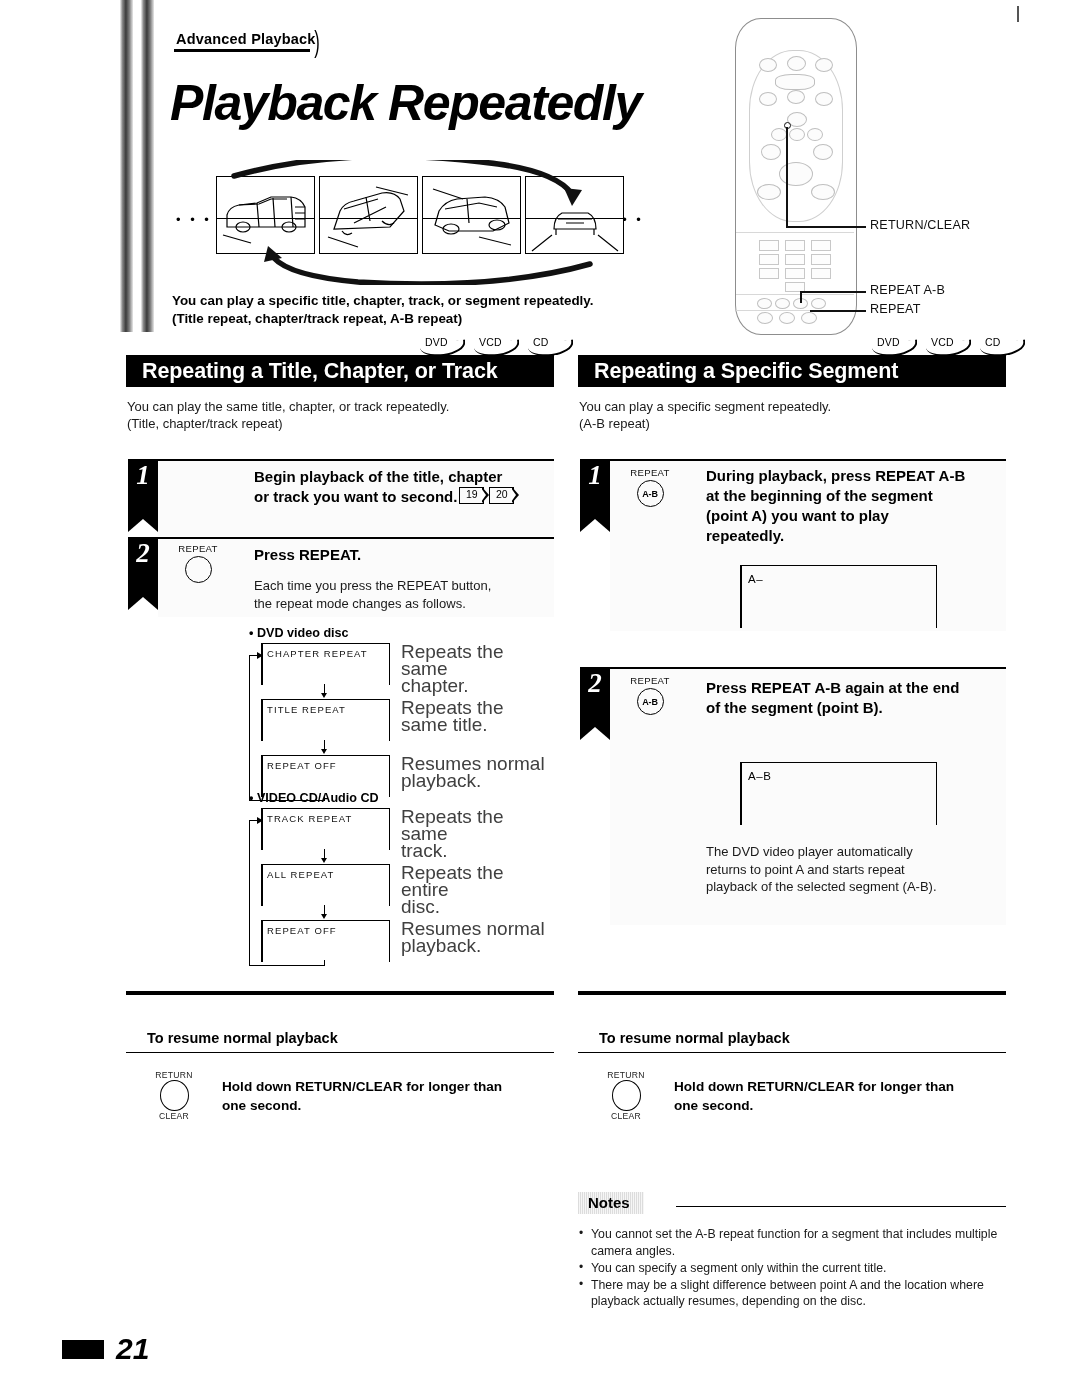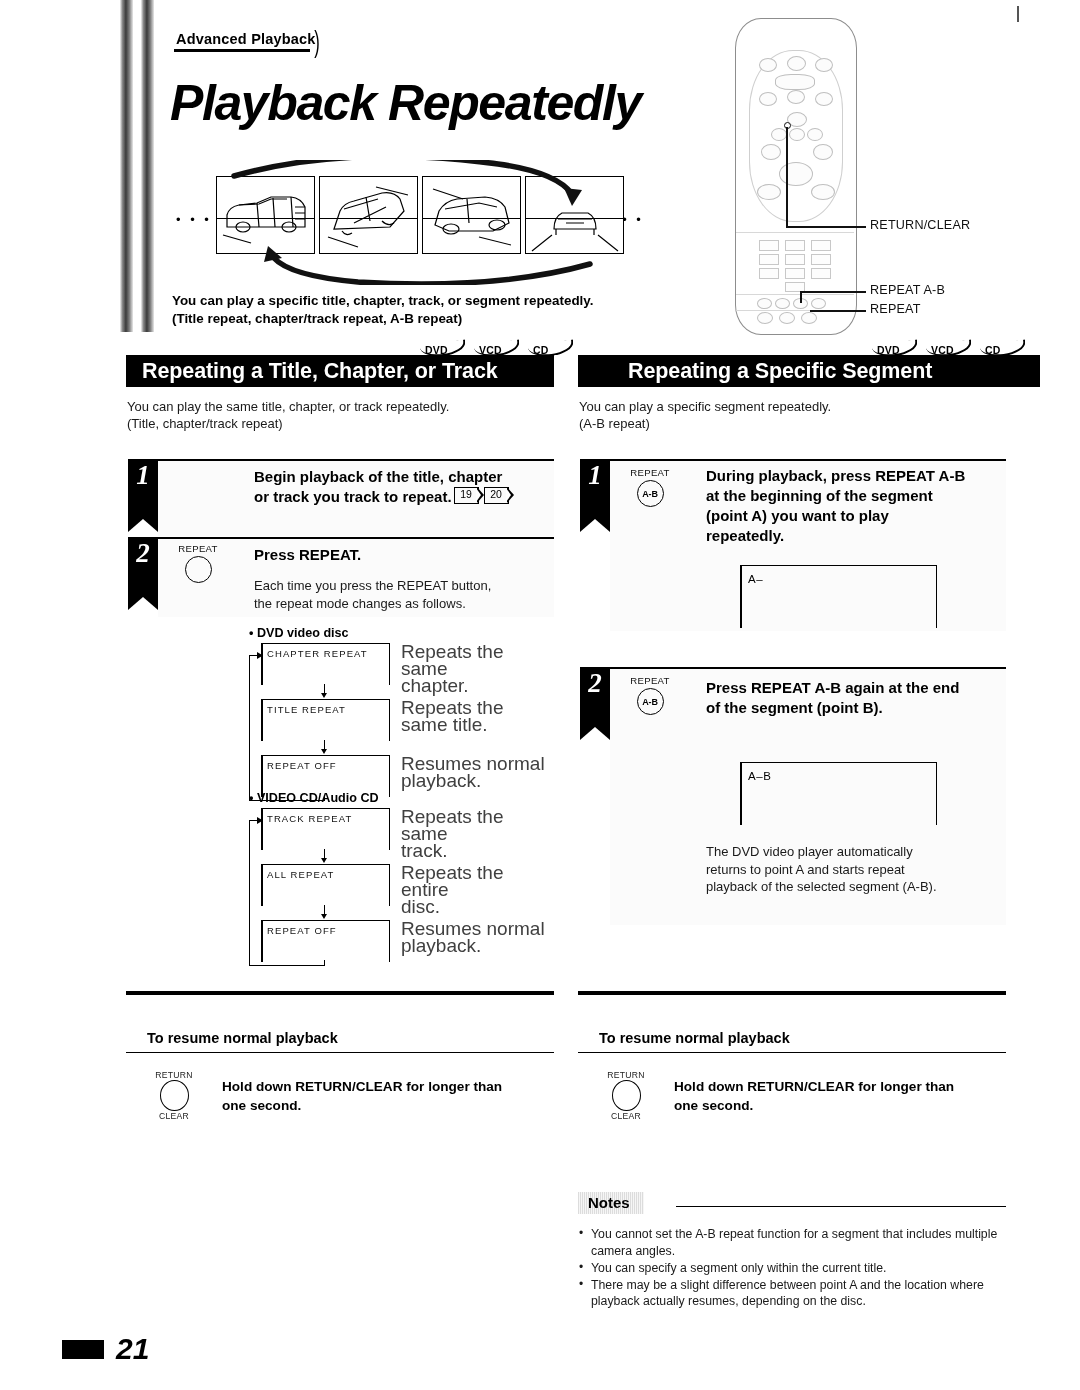--- a/index.html
+++ b/index.html
@@ -38,32 +38,32 @@
   #illus .frame{width:97px;height:76px;border:1.4px solid #000;background:#fff;position:relative;overflow:hidden;}
   #illus .frame .road{position:absolute;left:0;right:0;top:54%;height:1.2px;background:#000;}
   #illus .loop{position:absolute;left:22px;top:0;width:430px;height:125px;}
 
   
   #intro{left:172px;top:292px;font-size:13.4px;font-weight:bold;line-height:17.5px;}
 
   
   .badges{position:absolute;display:flex;gap:10px;}
   .badge{position:relative;width:44px;height:17px;}
-  .badge .lbl{position:absolute;left:5px;top:8px;font-size:10.5px;font-weight:bold;letter-spacing:.2px;z-index:2;}
+  .badge .lbl{position:absolute;left:5px;top:0px;font-size:10.5px;font-weight:normal;letter-spacing:.2px;z-index:2;}
   .badge .disc{position:absolute;left:0;top:6px;width:44px;height:12px;
     border-bottom:2px solid #000;border-right:2px solid #000;border-radius:0 0 60% 60%/0 0 100% 100%;
     transform:rotate(-7deg);}
   #badges-left{left:420px;top:336px;}
   #badges-right{left:872px;top:336px;}
 
   
   .sec-bar{position:absolute;height:32px;background:#000;display:flex;align-items:center;}
   .sec-bar span{color:#fff;font-size:21.5px;font-weight:bold;padding-left:16px;letter-spacing:-.1px;}
   #sec-left{left:126px;top:355px;width:428px;}
-  #sec-right{left:578px;top:355px;width:428px;padding-left:34px;}
+  #sec-right{left:578px;top:355px;width:428px;}
 
   .sec-desc{position:absolute;font-size:13px;line-height:17px;color:#1a1a1a;}
   #desc-left{left:127px;top:398px;}
   #desc-right{left:579px;top:398px;}
 
   
   .rule-thin{position:absolute;height:1.6px;background:#000;}
   .rule-thick{position:absolute;height:4px;background:#000;}
 
   .flag{position:absolute;width:30px;height:58px;background:#000;}
@@ -271,21 +271,21 @@
   <div>(A-B repeat)</div>
 </div>
 
 <div class="rule-thin abs" style="left:128px;top:459px;width:426px;"></div>
 <div class="stepband abs" style="left:158px;top:461px;width:396px;height:75px;"></div>
 <div class="flag abs" style="left:128px;top:461px;">
   <div class="num">1</div>
 </div>
 <div class="step-title abs" style="left:254px;top:467px;width:300px;">
   <span>Begin playback of the title, chapter</span><br>
-  <span>or track you track to repeat.</span><span class="pageref"><i>19</i></span><span class="pageref"><i>20</i></span>
+  <span>or track you want to second.</span><span class="pageref"><i>19</i></span><span class="pageref"><i>20</i></span>
 </div>
 
 <div class="rule-thin abs" style="left:128px;top:537px;width:426px;"></div>
 <div class="stepband abs" style="left:158px;top:539px;width:396px;height:78px;"></div>
 <div class="flag abs" style="left:128px;top:539px;">
   <div class="num">2</div>
 </div>
 <div class="btn-col abs" style="left:160px;top:543px;">
   <div class="cap">REPEAT</div>
   <div class="circ"></div>

